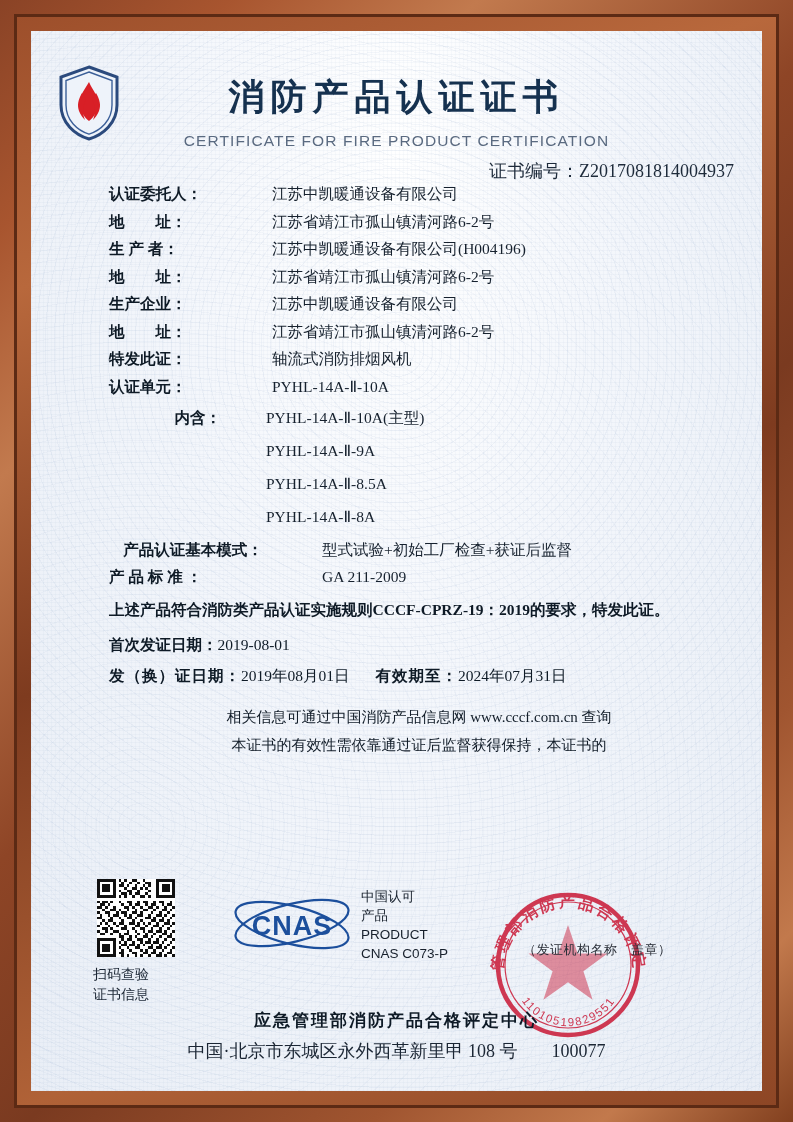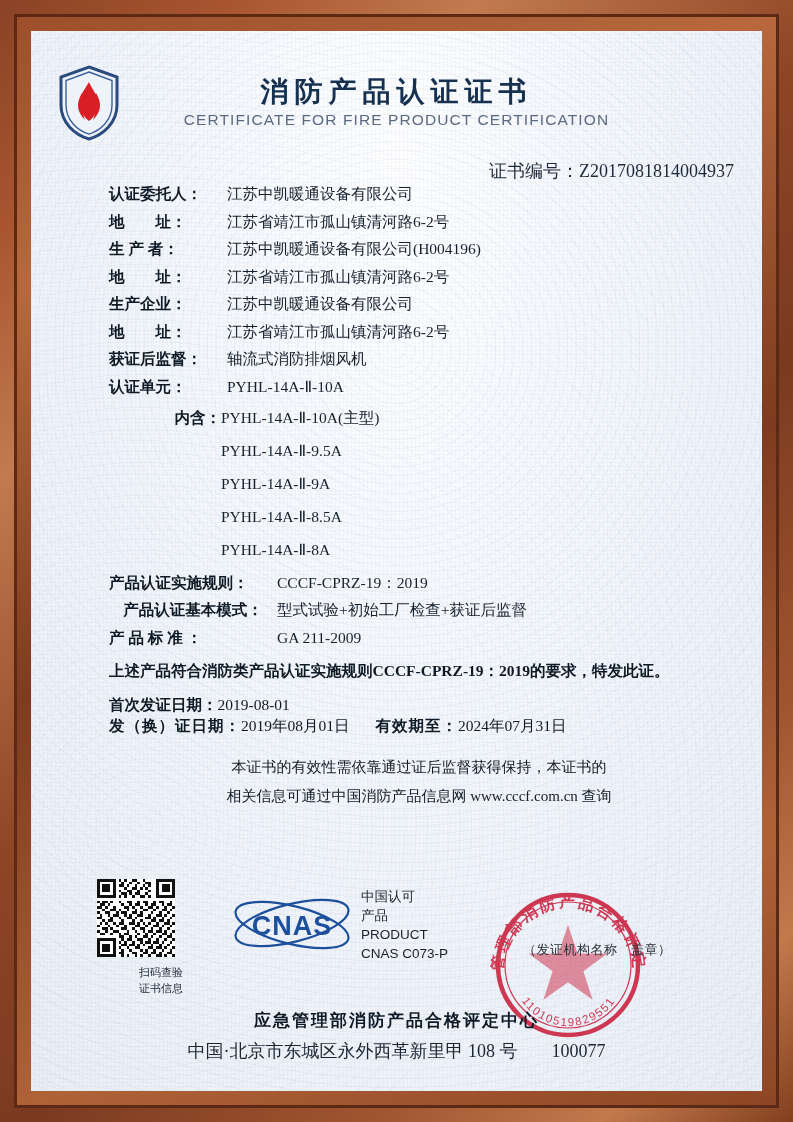--- a/index.html
+++ b/index.html
@@ -64,26 +64,27 @@
     width: 62px; height: 76px;
   }
   .title-block {
     position: absolute;
     left: 0; top: 42px;
     width: 731px;
     text-align: center;
   }
   .title-cn {
     font-family: "Liberation Serif", serif;
-    font-size: 28px;
+    font-size: 36px;
     letter-spacing: 6px;
     color: #15314f;
     font-weight: 700;
   }
   .title-en {
+    margin-top: 10px;
     font-family: "Liberation Sans", sans-serif;
     font-size: 15.5px;
     letter-spacing: 1.1px;
     color: #5a6a80;
   }
   .cert-no {
     position: absolute;
     right: 28px; top: 128px;
     font-size: 18px;
     color: #1d2a3a;
@@ -95,20 +96,21 @@
     position: absolute;
     left: 78px; top: 153px;
     width: 620px;
   }
   .row {
     display: flex;
     align-items: baseline;
     margin-bottom: 6.5px;
     font-size: 15.5px;
     color: #111c28;
+    gap: 45px;
   }
   .row .lbl {
     width: 118px;
     flex: 0 0 118px;
     font-weight: 700;
     letter-spacing: 0px;
     color: #0e1a26;
   }
   .row .val {
     flex: 1 1 auto;
@@ -133,20 +135,21 @@
 
   .first-issue {
     margin-top: 12px;
     font-size: 15.5px;
     font-weight: 700;
     color: #0e1a26;
     padding-right: 60px;
   }
   .first-issue .v { font-weight: 400; }
   .issue-row {
+    margin-top: 10px;
     font-size: 15.5px;
     color: #0e1a26;
   }
   .issue-row .k { font-weight: 700; letter-spacing: 1px; }
   .issue-row .gap { display: inline-block; width: 26px; }
 
   .validity {
     margin-top: 16px;
     text-align: center;
     font-size: 15px;
@@ -158,24 +161,24 @@
   
   .qr {
     position: absolute;
     left: 66px; top: 848px;
     width: 78px; height: 78px;
   }
   .qr-caption {
     position: absolute;
     left: 62px; top: 934px;
     width: 90px;
-    font-size: 11px;
+    font-size: 14px;
     line-height: 1.45;
     color: #1b2634;
-    text-align: right;
+    text-align: left;
   }
   .cnas {
     position: absolute;
     left: 196px; top: 862px;
     width: 130px;
     text-align: center;
   }
   .cnas-text {
     position: absolute;
     left: 330px; top: 856px;
@@ -273,75 +276,67 @@
       </div>
       <div class="row">
         <div class="lbl">生产企业：</div>
         <div class="val">江苏中凯暖通设备有限公司</div>
       </div>
       <div class="row">
         <div class="lbl">地　　址：</div>
         <div class="val">江苏省靖江市孤山镇清河路6-2号</div>
       </div>
       <div class="row">
-        <div class="lbl">获证后监督：</div>
+        <div class="lbl">特发此证：</div>
         <div class="val">轴流式消防排烟风机</div>
       </div>
       <div class="row tight">
         <div class="lbl">认证单元：</div>
         <div class="val">PYHL-14A-Ⅱ-10A</div>
       </div>
 
       <div class="row sub model">
         <div class="lbl">内含：</div>
         <div class="val">PYHL-14A-Ⅱ-10A(主型)</div>
       </div>
       <div class="row sub sub-blank model">
         <div class="lbl">内含：</div>
-        <div class="val">PYHL-14A-Ⅱ-9.5A</div>
-      </div>
-      <div class="row sub sub-blank model">
-        <div class="lbl">内含：</div>
         <div class="val">PYHL-14A-Ⅱ-9A</div>
       </div>
       <div class="row sub sub-blank model">
         <div class="lbl">内含：</div>
         <div class="val">PYHL-14A-Ⅱ-8.5A</div>
       </div>
       <div class="row sub sub-blank model">
         <div class="lbl">内含：</div>
         <div class="val">PYHL-14A-Ⅱ-8A</div>
       </div>
 
       <div class="row">
-        <div class="lbl" style="width:168px;flex:0 0 168px;">产品认证实施规则：</div>
-        <div class="val">CCCF-CPRZ-19：2019</div>
-      </div>
-      <div class="row">
         <div class="lbl" style="width:168px;flex:0 0 168px;text-align:center;">产品认证基本模式：</div>
         <div class="val">型式试验+初始工厂检查+获证后监督</div>
       </div>
       <div class="row">
         <div class="lbl" style="width:168px;flex:0 0 168px;">产 品 标 准 ：</div>
         <div class="val">GA 211-2009</div>
       </div>
 
       <div class="statement">上述产品符合消防类产品认证实施规则CCCF-CPRZ-19：2019的要求，特发此证。</div>
 
       <div class="first-issue">
         <span>首次发证日期：</span><span class="v">2019-08-01</span>
       </div>
 
       <div class="issue-row">
         <span class="k">发（换）证日期：</span><span>2019年08月01日</span><span class="gap"></span><span class="k">有效期至：</span><span>2024年07月31日</span>
       </div>
 
       <div class="validity">
+        <div>相关信息可通过中国消防产品信息网 www.cccf.com.cn 查询</div>
         <div>本证书的有效性需依靠通过证后监督获得保持，本证书的</div>
-        <div>相关信息可通过中国消防产品信息网 www.cccf.com.cn 查询</div>
       </div>
     </div>
 
     <div class="qr">
       <svg width="78" height="78" viewBox="0 0 29 29" shape-rendering="crispEdges">
         <rect width="29" height="29" fill="#ffffff"></rect>
         <g fill="#111111">
           <rect x="0" y="0" width="7" height="1"></rect>
             <rect x="0" y="6" width="7" height="1"></rect>
           <rect x="0" y="0" width="1" height="7"></rect>

